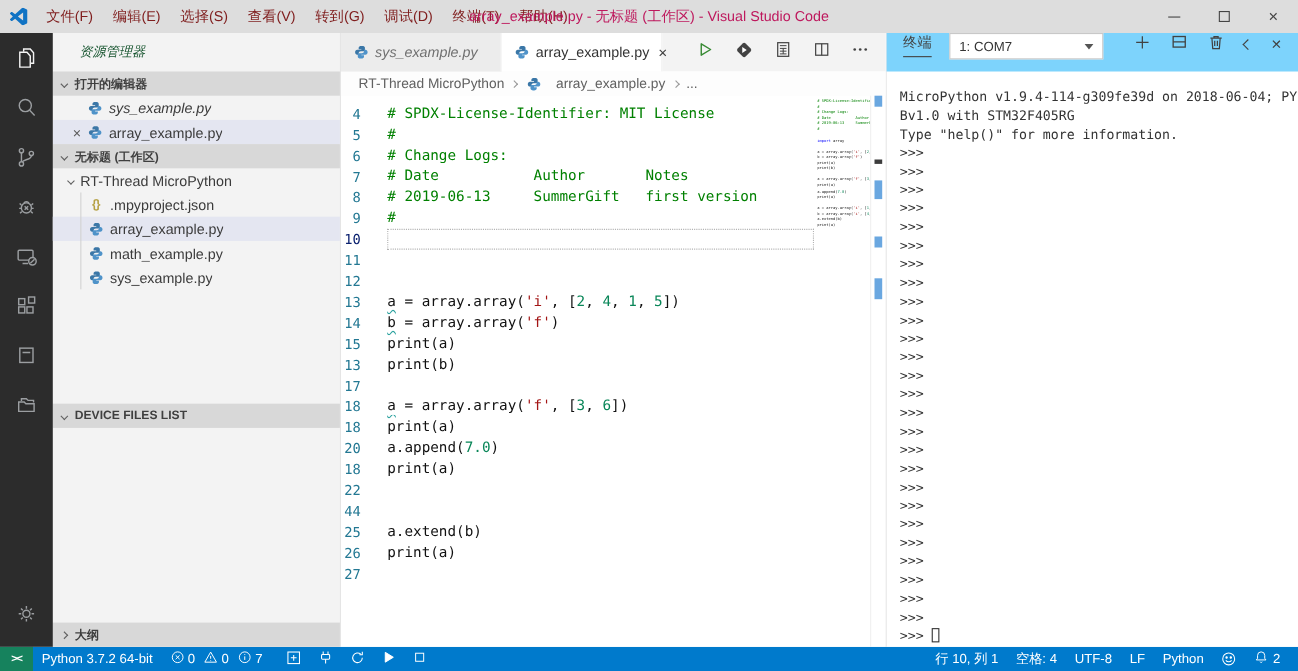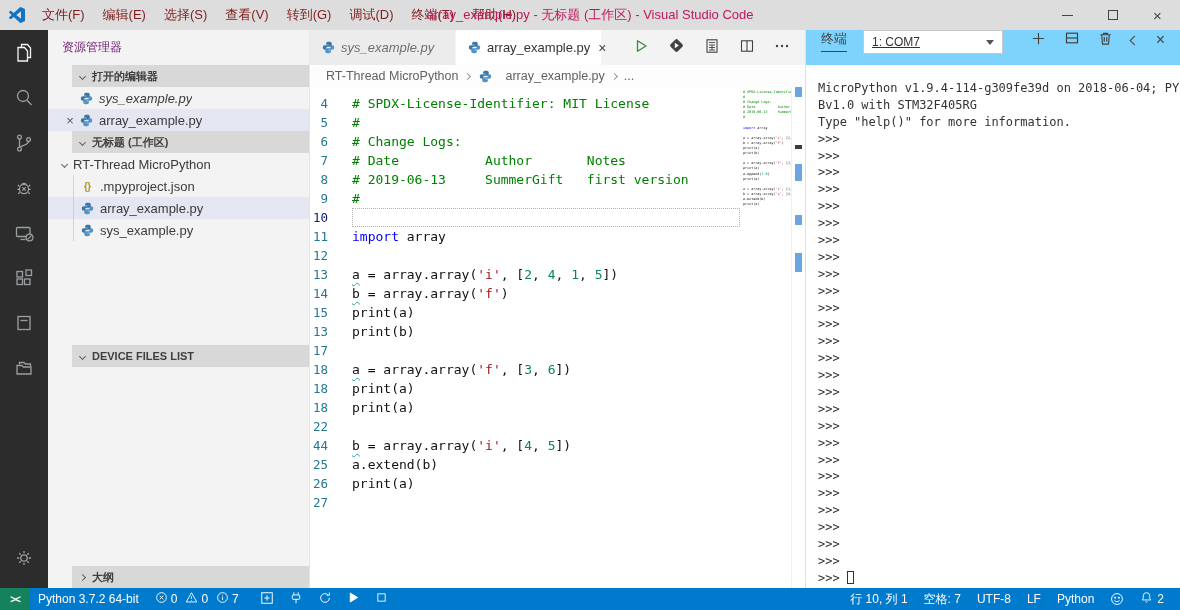--- a/index.html
+++ b/index.html
@@ -23,22 +23,22 @@
 
   
   .activitybar{width:48px;background:#2c2c2c;display:flex;flex-direction:column;align-items:center;flex:none;position:relative;}
   .ab-item{width:48px;height:45px;display:flex;align-items:center;justify-content:center;}
   .ab-item svg{stroke:#9b9ea1;fill:none;stroke-width:1.3;}
   .ab-item.active svg{stroke:#f4f4f4;}
   .ab-gear{position:absolute;bottom:8px;}
 
   
   .sidebar{width:262px;background:#f3f3f3;border-right:1px solid #e5e5e5;display:flex;flex-direction:column;flex:none;font-size:13px;color:#3b3b3b;}
-  .sb-title{height:35px;line-height:35px;padding-left:14px;font-size:12px;color:#701a75;}
-  .sb-header{height:22px;background:#d8d8d8;display:flex;align-items:center;font-size:11px;font-weight:bold;color:#3f3f3f;padding-left:6px;margin-left:24px;}
+  .sb-title{height:35px;line-height:35px;padding-left:24px;font-size:12px;color:#14532d;font-style:italic;}
+  .sb-header{height:22px;background:#d8d8d8;display:flex;align-items:center;font-size:11px;font-weight:bold;color:#3f3f3f;padding-left:6px;}
   .sb-header .chev{margin-right:7px;margin-left:2px;}
   .sb-fill1{height:104px;}
   .sb-fill2{flex:1;}
   .sb-row{height:22px;display:flex;align-items:center;cursor:default;white-space:nowrap;}
   .sb-row.sel{background:#e4e6f1;}
   .oe-close{width:16px;margin-left:14px;text-align:center;color:#5a5a5a;font-size:13px;flex:none;}
   .ficon{width:16px;display:flex;justify-content:center;margin-right:5px;flex:none;}
   .flabel{overflow:hidden;}
   .flabel.prev{font-style:italic;}
   .tree-folder{padding-left:14px;}
@@ -80,21 +80,21 @@
   .minimap *{text-decoration:none;}
   .ruler{position:absolute;top:57px;right:0;width:14px;bottom:0;border-left:1px solid #f0f0f0;}
   .rm{position:absolute;right:3px;width:7px;}
   .rm.blue{background:#6aa7e0;}
   .rm.dark{background:#3c3c3c;}
 
   
   .panel{width:375px;flex:none;background:#fff;border-left:1px solid #e0e0e0;display:flex;flex-direction:column;}
   .panel-header{height:35px;background:#7dd3fc;display:flex;align-items:flex-start;padding-left:15px;flex:none;}
   .panel-tab{font-size:13px;color:#424242;padding-bottom:3px;border-bottom:1px solid #424242;margin-right:16px;cursor:default;}
-  .term-select{width:140px;height:24px;border:1px solid #c8c8c8;background:#fff;display:flex;align-items:center;justify-content:space-between;padding:0 8px;font-size:12px;color:#333;text-decoration:underline;}
+  .term-select{width:140px;height:24px;border:1px solid #c8c8c8;background:#fff;display:flex;align-items:center;justify-content:space-between;padding:0 8px;font-size:12px;color:#333;}
   .dd-caret{width:0;height:0;border-left:4px solid transparent;border-right:4px solid transparent;border-top:5px solid #555;}
   .panel-actions{margin-left:auto;display:flex;align-items:center;gap:18px;padding-right:15px;}
   .panel-actions svg{stroke:#424242;fill:none;stroke-width:1.2;}
   .pchev{width:7px;height:7px;border-left:1.2px solid #424242;border-bottom:1.2px solid #424242;transform:rotate(45deg);display:inline-block;}
   .px{font-size:16px;color:#424242;line-height:16px;}
   .term{flex:1;padding:15px 0 0 12px;font-family:"DejaVu Sans Mono","Liberation Mono",monospace;font-size:12px;line-height:16.9px;color:#333;overflow:hidden;}
   .term-line{height:16.9px;white-space:pre;}
   .tcursor{display:inline-block;width:7px;height:13px;border:1px solid #333;vertical-align:-2px;}
 
   
@@ -264,20 +264,29 @@
           </span>
           <span class="flabel">array_example.py</span>
         </div>
         <div class="sb-row">
           <span class="ficon">
             <svg width="13" height="13" viewBox="0 0 16 16">
               <path fill="#3b77a7" d="M7.9 1C6.3 1 5 1.6 5 3v1.6h3v.7H3.4C2 5.3 1 6.3 1 8s1 2.7 2.4 2.7H5V9.2C5 7.9 6.1 7 7.4 7h3.2c1 0 1.4-.6 1.4-1.5V3c0-1.4-1.3-2-2.9-2z"></path>
               <path fill="#4f93c9" d="M8.1 15c1.6 0 2.9-.6 2.9-2v-1.6H8v-.7h4.6c1.4 0 2.4-1 2.4-2.7s-1-2.7-2.4-2.7H11v1.5C11 8.1 9.9 9 8.6 9H5.4c-1 0-1.4.6-1.4 1.5V13c0 1.4 1.3 2 2.9 2z"></path>
             </svg>
           </span>
+          <span class="flabel">math_example.py</span>
+        </div>
+        <div class="sb-row">
+          <span class="ficon">
+            <svg width="13" height="13" viewBox="0 0 16 16">
+              <path fill="#3b77a7" d="M7.9 1C6.3 1 5 1.6 5 3v1.6h3v.7H3.4C2 5.3 1 6.3 1 8s1 2.7 2.4 2.7H5V9.2C5 7.9 6.1 7 7.4 7h3.2c1 0 1.4-.6 1.4-1.5V3c0-1.4-1.3-2-2.9-2z"></path>
+              <path fill="#4f93c9" d="M8.1 15c1.6 0 2.9-.6 2.9-2v-1.6H8v-.7h4.6c1.4 0 2.4-1 2.4-2.7s-1-2.7-2.4-2.7H11v1.5C11 8.1 9.9 9 8.6 9H5.4c-1 0-1.4.6-1.4 1.5V13c0 1.4 1.3 2 2.9 2z"></path>
+            </svg>
+          </span>
           <span class="flabel">sys_example.py</span>
         </div>
       </div>
 
     <div class="sb-fill1"></div>
     <div class="sb-header">
       <span class="chev down"></span>
       <span>DEVICE FILES LIST</span>
     </div>
     <div class="sb-fill2"></div>
@@ -372,21 +381,20 @@
         <div class="cl">
           <span class="ln">9</span>
           <span class="lc"><span class="c">#</span></span>
         </div>
         <div class="cl cur">
           <span class="ln">10</span>
           <span class="lc"></span>
         </div>
         <div class="cl">
           <span class="ln">11</span>
-          <span class="lc"><span class="k">import</span><span class="t"> array</span></span>
         </div>
         <div class="cl">
           <span class="ln">12</span>
           <span class="lc"></span>
         </div>
         <div class="cl">
           <span class="ln">13</span>
           <span class="lc"><span class="v">a</span><span class="t"> = array.array(</span><span class="s">'i'</span><span class="t">, [</span><span class="n">2</span><span class="t">, </span><span class="n">4</span><span class="t">, </span><span class="n">1</span><span class="t">, </span><span class="n">5</span><span class="t">])</span></span>
         </div>
         <div class="cl">
@@ -407,30 +415,33 @@
         </div>
         <div class="cl">
           <span class="ln">18</span>
           <span class="lc"><span class="v">a</span><span class="t"> = array.array(</span><span class="s">'f'</span><span class="t">, [</span><span class="n">3</span><span class="t">, </span><span class="n">6</span><span class="t">])</span></span>
         </div>
         <div class="cl">
           <span class="ln">18</span>
           <span class="lc"><span class="t">print(a)</span></span>
         </div>
         <div class="cl">
+          <span class="ln">20</span>
+          <span class="lc"><span class="t">a.append(</span><span class="n">7.0</span><span class="t">)</span></span>
+        </div>
+        <div class="cl">
           <span class="ln">18</span>
           <span class="lc"><span class="t">print(a)</span></span>
         </div>
         <div class="cl">
           <span class="ln">22</span>
           <span class="lc"></span>
         </div>
         <div class="cl">
           <span class="ln">44</span>
-          <span class="lc"><span class="v">b</span><span class="t"> = array.array(</span><span class="s">'i'</span><span class="t">, [</span><span class="n">4</span><span class="t">, </span><span class="n">5</span><span class="t">])</span></span>
         </div>
         <div class="cl">
           <span class="ln">25</span>
           <span class="lc"><span class="t">a.extend(b)</span></span>
         </div>
         <div class="cl">
           <span class="ln">26</span>
           <span class="lc"><span class="t">print(a)</span></span>
         </div>
         <div class="cl">
@@ -574,21 +585,21 @@
         </svg></span>
     <span><svg width="13" height="13" viewBox="0 0 16 16">
           <path d="M4 2.5v11L13 8z" fill="#fff"></path>
         </svg></span>
     <span><svg width="13" height="13" viewBox="0 0 16 16">
           <rect x="3.5" y="3.5" width="9" height="9"></rect>
         </svg></span>
   </div>
   <div class="sright">
     <div class="sseg">行 10, 列 1</div>
-    <div class="sseg">空格: 7</div>
+    <div class="sseg">空格: 4</div>
     <div class="sseg">UTF-8</div>
     <div class="sseg">LF</div>
     <div class="sseg">Python</div>
     <div class="sseg">
         <svg width="14" height="14" viewBox="0 0 16 16">
           <circle cx="8" cy="8" r="6.2"></circle>
           <circle cx="5.8" cy="6.5" r="0.7" fill="#fff"></circle>
           <circle cx="10.2" cy="6.5" r="0.7" fill="#fff"></circle>
           <path d="M5 9.5c1.6 2 4.4 2 6 0"></path>
         </svg>

